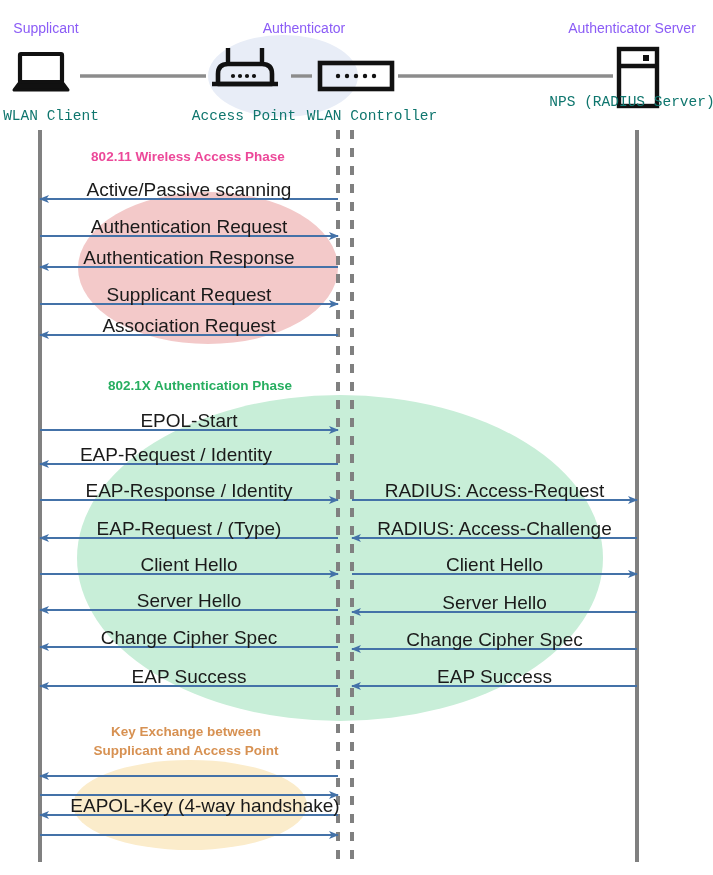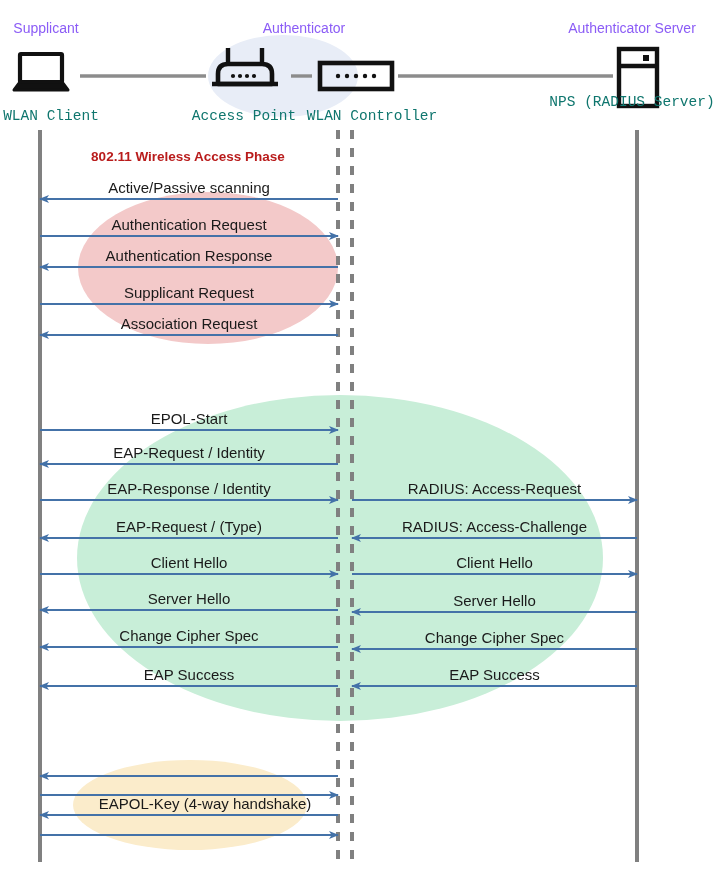--- a/index.html
+++ b/index.html
@@ -7,23 +7,23 @@
        font-family:"Liberation Sans","DejaVu Sans",sans-serif;color:#1a1a1a;}
   #stage{position:absolute;left:0;top:0;width:713px;height:875px;}
   svg.layer{position:absolute;left:0;top:0;width:713px;height:875px;}
   #svg-ellipses{z-index:1}
   #svg-lines{z-index:2}
   #svg-icons{z-index:3}
   .txtlayer{position:absolute;left:0;top:0;width:713px;height:875px;z-index:4;}
   .lbl{position:absolute;white-space:nowrap;transform:translateX(-50%);}
   .node-top{font-size:14px;color:#8b5cf6;}
   .node-bot{font-size:14.5px;color:#0f766e;font-family:Liberation Mono, monospace;}
-  .msg{font-size:15px;color:#1a1a1a;}
+  .msg{font-size:19px;color:#1a1a1a;}
   .phase{font-weight:bold;font-size:13.5px;text-align:center;line-height:19px;}
-  .phase-1{color:#b91c1c;}
+  .phase-1{color:#ec4899;}
   .phase-2{color:#27ae60;}
   .phase-3{color:#d79152;}
 </style>
 </head>
 <body>
 
 <div id="stage">
 
   <svg class="layer" id="svg-ellipses" viewBox="0 0 713 875">
       <ellipse cx="208" cy="268" rx="130" ry="76" fill="#f3c9c9"></ellipse>
@@ -119,31 +119,38 @@
     <div class="lbl node-bot" style="left:340px;top:108px;margin-left:32px;">WLAN Controller</div>
 
     <div class="lbl node-top" style="left:632px;top:20px;">Authenticator Server</div>
     <div class="lbl node-bot" style="left:632px;top:94px;">NPS (RADIUS Server)</div>
   <div class="lbl msg" style="left: 189px; top: 179px;">Active/Passive scanning</div>
       <div class="lbl msg" style="left: 189px; top: 216px;">Authentication Request</div>
       <div class="lbl msg" style="left: 189px; top: 247px;">Authentication Response</div>
       <div class="lbl msg" style="left: 189px; top: 284px;">Supplicant Request</div>
       <div class="lbl msg" style="left: 189px; top: 315px;">Association Request</div>
       <div class="lbl msg" style="left: 189px; top: 410px;">EPOL-Start</div>
-      <div class="lbl msg" style="left: 189px; top: 444px; text-align: right;">EAP-Request / Identity</div>
+      <div class="lbl msg" style="left: 176px; top: 444px; text-align: right;">EAP-Request / Identity</div>
       <div class="lbl msg" style="left: 189px; top: 480px; text-align: center;">EAP-Response / Identity</div>
       <div class="lbl msg" style="left: 189px; top: 518px; text-align: center;">EAP-Request / (Type)</div>
       <div class="lbl msg" style="left: 189px; top: 554px;">Client Hello</div>
       <div class="lbl msg" style="left: 189px; top: 590px;">Server Hello</div>
       <div class="lbl msg" style="left: 189px; top: 627px;">Change Cipher Spec</div>
       <div class="lbl msg" style="left: 189px; top: 666px;">EAP Success</div>
       <div class="lbl msg" style="left: 189px; top: 795px; margin-left: 16px;">EAPOL-Key (4-way handshake)</div>
       <div class="lbl msg" style="left: 494.5px; top: 480px;">RADIUS: Access-Request</div>
       <div class="lbl msg" style="left: 494.5px; top: 518px; text-align: right;">RADIUS: Access-Challenge</div>
       <div class="lbl msg" style="left: 494.5px; top: 554px;">Client Hello</div>
       <div class="lbl msg" style="left: 494.5px; top: 592px;">Server Hello</div>
       <div class="lbl msg" style="left: 494.5px; top: 629px;">Change Cipher Spec</div>
       <div class="lbl msg" style="left: 494.5px; top: 666px;">EAP Success</div>
       <div class="lbl phase phase-1" style="left: 188px; top: 147px;">
         <div>802.11 Wireless Access Phase</div>
       </div>
+      <div class="lbl phase phase-2" style="left: 200px; top: 376px;">
+        <div>802.1X Authentication Phase</div>
+      </div>
+      <div class="lbl phase phase-3" style="left: 186px; top: 722px;">
+        <div>Key Exchange between</div>
+        <div>Supplicant and Access Point</div>
+      </div>
     </div>
 </div>
 
 </body></html>

